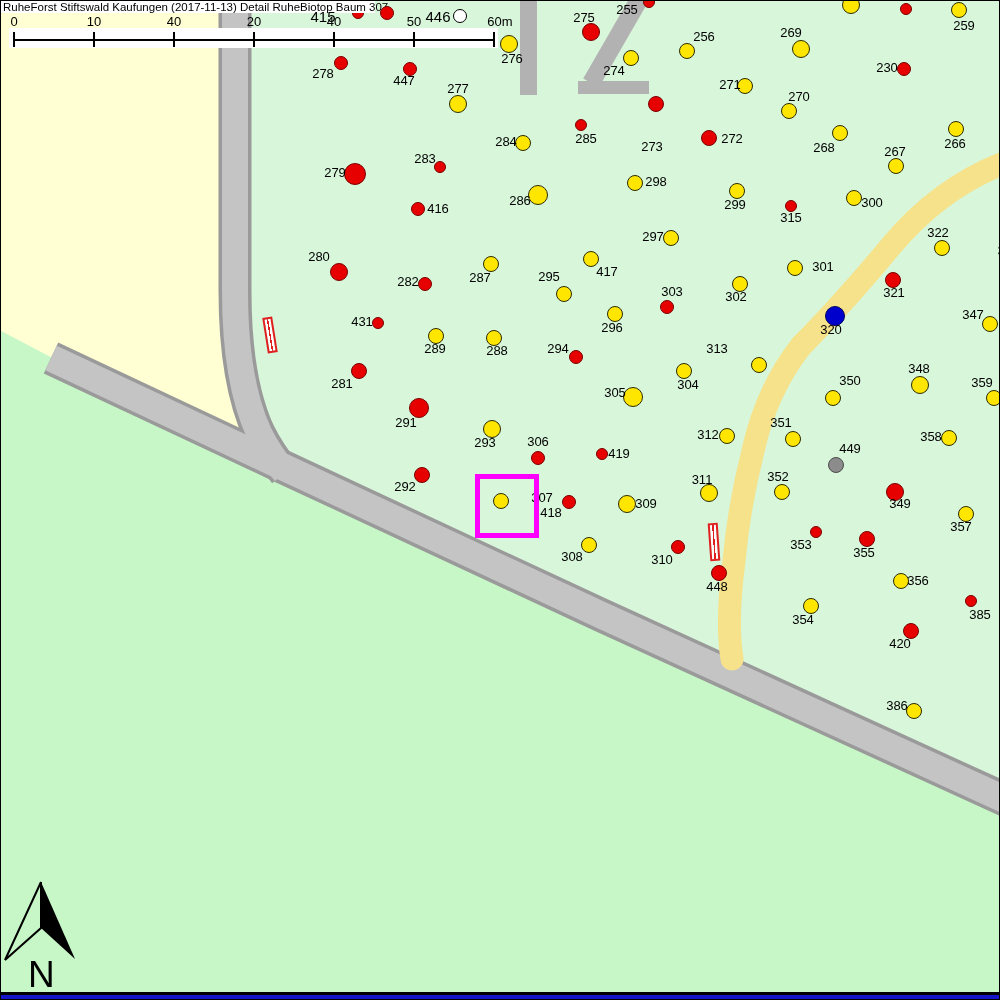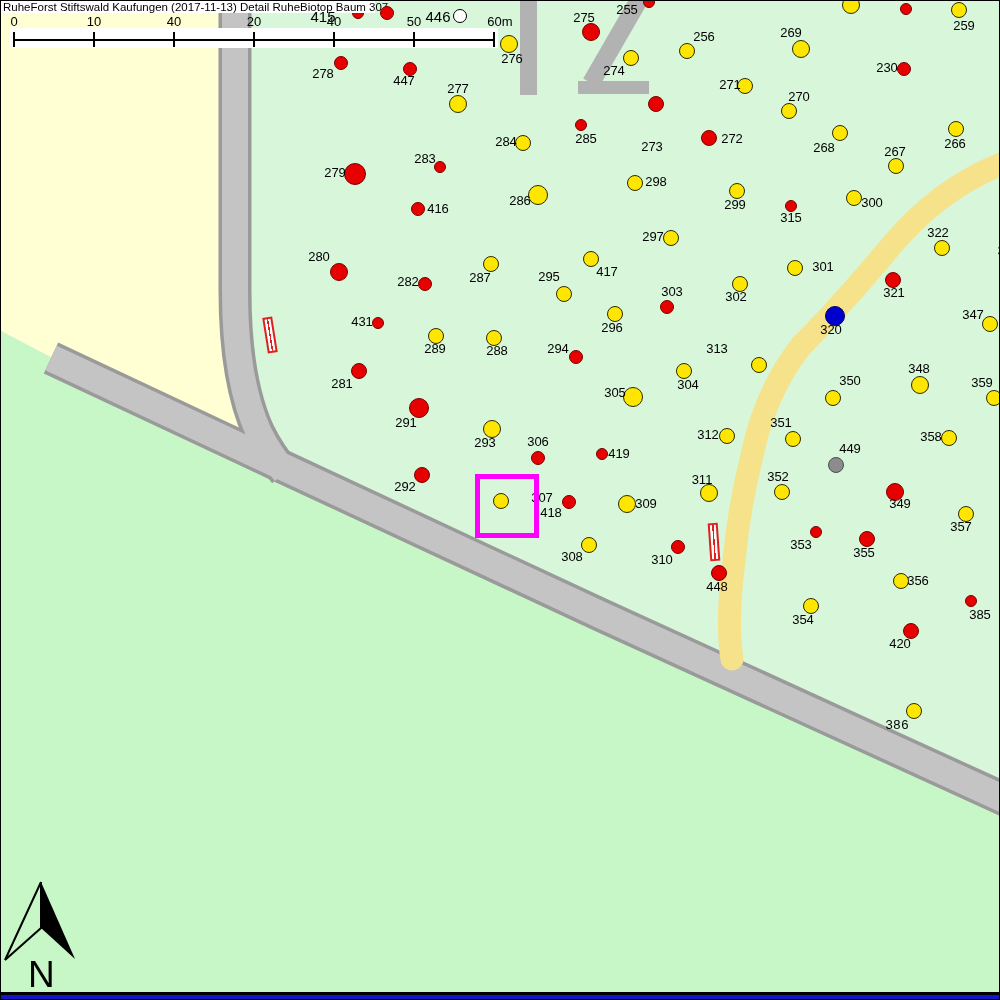--- a/index.html
+++ b/index.html
@@ -243,21 +243,21 @@
       <span class="mlabel" style="left: 716px; top: 579px;">448</span>
       <div class="marker" style="left: 892px; top: 572px; width: 16px; height: 16px; background: rgb(255, 230, 0); border: 1.5px solid rgb(43, 43, 0);"></div>
       <span class="mlabel" style="left: 917px; top: 573px;">356</span>
       <div class="marker" style="left: 964px; top: 594px; width: 12px; height: 12px; background: rgb(230, 0, 0); border: 1.5px solid rgb(122, 0, 0);"></div>
       <span class="mlabel" style="left: 979px; top: 607px;">385</span>
       <div class="marker" style="left: 802px; top: 597px; width: 16px; height: 16px; background: rgb(255, 230, 0); border: 1.5px solid rgb(43, 43, 0);"></div>
       <span class="mlabel" style="left: 802px; top: 612px;">354</span>
       <div class="marker" style="left: 902px; top: 622px; width: 16px; height: 16px; background: rgb(230, 0, 0); border: 1.5px solid rgb(122, 0, 0);"></div>
       <span class="mlabel" style="left: 899px; top: 636px;">420</span>
       <div class="marker" style="left: 905px; top: 702px; width: 16px; height: 16px; background: rgb(255, 230, 0); border: 1.5px solid rgb(43, 43, 0);"></div>
-      <span class="mlabel" style="left: 896px; top: 718px; font-family: Liberation Mono, monospace;">386</span>
+      <span class="mlabel" style="left: 896px; top: 698px;">386</span>
     </div>
 
   <div class="selection" id="selBox" style="left: 474px; top: 473px; width: 54px; height: 54px;"></div>
 
   <div class="north-n" style="left:27px;top:953px;">N</div>
 
   <div class="bottom-black"></div>
   <div class="bottom-blue"></div>
 </div>
 

